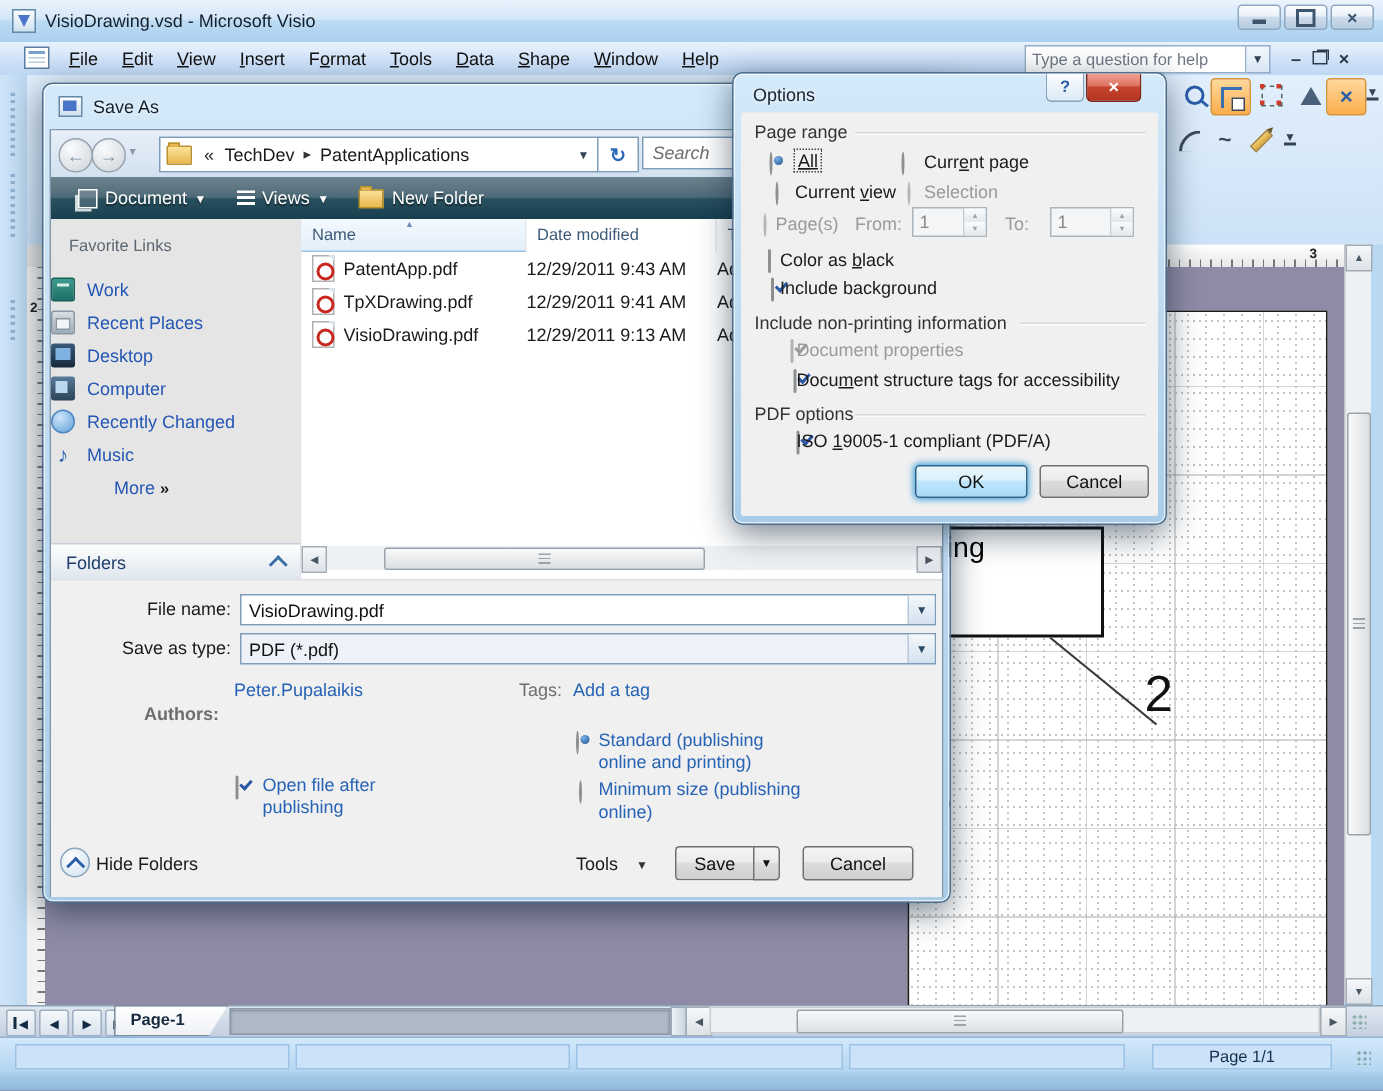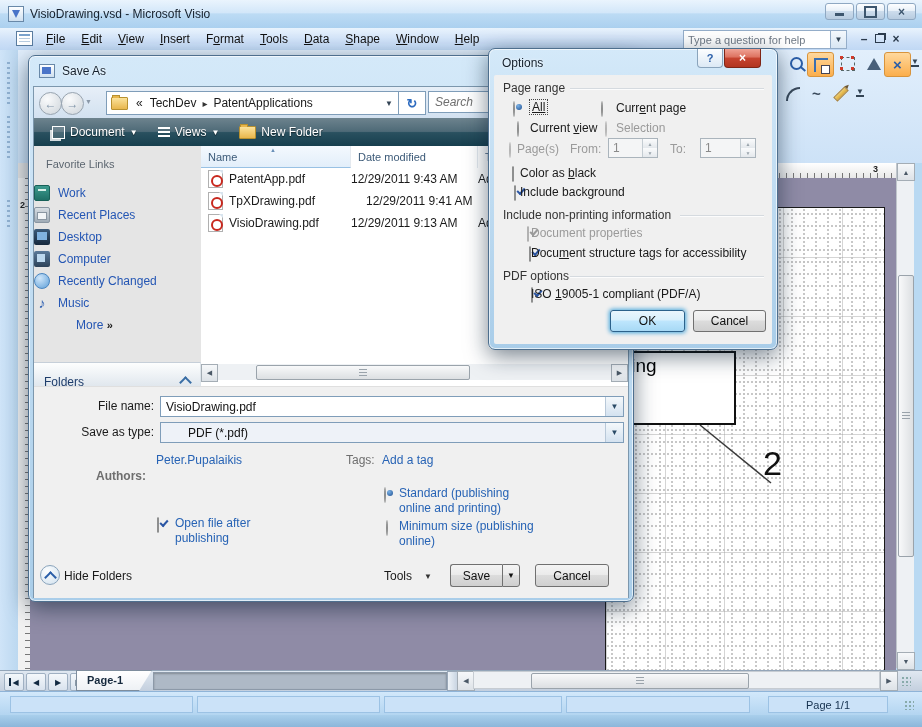--- a/index.html
+++ b/index.html
@@ -128,40 +128,40 @@
   .icon-recent{background:linear-gradient(#d8dee4,#9fabb6);border:1px solid #8a96a2;border-radius:2px;box-sizing:border-box;}
   .icon-recent::after{content:"";position:absolute;left:2px;top:4px;width:8px;height:6px;background:#f2f5f8;border:1px solid #8a96a2;}
   .icon-desktop{background:linear-gradient(#3a5a7a,#16283c);border-radius:2px;}
   .icon-desktop::after{content:"";position:absolute;left:3px;top:3px;right:3px;bottom:5px;background:#7fb2e0;}
   .icon-computer{background:linear-gradient(#5a7a9a,#2c4258);border-radius:2px;}
   .icon-computer::after{content:"";position:absolute;left:3px;top:3px;right:5px;bottom:5px;background:#bcd8ee;}
   .icon-changed{border-radius:50%;background:radial-gradient(circle at 35% 30%,#cfe6fa,#5e9fd8);border:1px solid #4a86c0;box-sizing:border-box;}
   .icon-music::before{content:"♪";color:#2a5db0;font-size:14px;font-weight:bold;}
   .morelink{color:#2456b4;}
   .morearrow{color:#1a1a1a;font-weight:bold;font-size:11px;}
-  .foldersbar{left:0;top:216px;width:167px;height:24px;background:linear-gradient(#fdfefe,#dfe6ed);border-top:1px solid #c6cfd9;border-right:1px solid #dde4ea;display:flex;justify-content:space-between;padding:12px 10px;box-sizing:border-box;}
+  .foldersbar{left:0;top:216px;width:167px;height:24px;background:linear-gradient(#fdfefe,#dfe6ed);border-top:1px solid #c6cfd9;border-right:1px solid #dde4ea;display:flex;align-items:center;justify-content:space-between;padding:0 10px;box-sizing:border-box;}
   .folderstext{color:#1f3d6b;}
   .chevup{width:7px;height:7px;border-left:2px solid #3a6ea5;border-top:2px solid #3a6ea5;transform:rotate(45deg);margin-top:3px;}
   .filelist{left:167px;top:0;width:427px;height:282px;background:#fff;}
   .colhdr{position:absolute;top:0;height:22px;font-size:11px;color:#3c5a78;display:flex;align-items:center;padding-left:7px;box-sizing:border-box;border-right:1px solid #e4e9ef;}
   .colname{background:linear-gradient(#f4f9fe,#e2eefa);border-bottom:1px solid #98c1e4;}
   .sorttri{position:absolute;left:69px;top:1px;font-size:6px;color:#6a90b8;}
   .frow{position:absolute;left:0;width:427px;height:22px;display:flex;align-items:center;}
   .fcell{overflow:hidden;white-space:nowrap;}
   .pdficon{width:13px;height:16px;background:#fff;border:1px solid #b0b0b0;position:relative;flex:0 0 13px;}
   .pdficon::before{content:"";position:absolute;left:2px;top:4px;width:8px;height:8px;border:2.5px solid #c8281e;border-radius:50%;}
   .pdficon::after{content:"";position:absolute;right:-1px;top:-1px;border-left:4px solid rgba(0,0,0,0);border-top:4px solid #d8e4ee;}
   .lscroll{left:167px;top:218px;width:427px;height:16px;background:#eef1f4;display:flex;}
   .bottombar{left:0;top:299px;width:594px;height:211px;background:#f0f0f0;border-top:1px solid #dfdfdf;}
   .rlabel{position:absolute;text-align:right;color:#1a1a1a;}
   .combo{position:absolute;border:1px solid #7f9db9;background:#fff;box-sizing:border-box;height:21px;}
   .combo input{width:calc(100% - 20px);height:100%;border:0;outline:0;background:transparent;font:12px "Liberation Sans",sans-serif;padding:0 5px;box-sizing:border-box;color:#111;}
   .combo .arrowchip{position:absolute;right:0;top:0;bottom:0;width:17px;background:linear-gradient(#f4f8fb,#d4e2f0);border-left:1px solid #b8c8d8;display:flex;align-items:center;justify-content:center;font-size:8px;color:#2a4a66;}
   .combo.gray{background:#eef2f8;}
-  .combo .cval{padding:3px 5px;color:#111;margin-left:22px;}
+  .combo .cval{padding:3px 5px;color:#111;}
   .graylbl{color:#6e6e6e;}
   .bluelink{color:#2763b5;}
   .vbtn{border:1px solid #707070;border-radius:3px;
     background:linear-gradient(#f4f4f4,#ebebeb 45%,#dcdcdc 50%,#cfcfcf);
     display:flex;align-items:center;justify-content:center;font-size:12px;color:#111;box-sizing:border-box;}
   .vbtn.focusglow{border-color:#2c628b;box-shadow:0 0 4px 1px #4aa8dc;
     background:linear-gradient(#eaf6fd,#d9f0fc 45%,#bee6fd 50%,#a7d9f5);}
   .cbx{width:13px;height:13px;background:linear-gradient(#fcfcfc,#eef0f2);border:1px solid #8e8f8f;border-radius:2px;position:relative;box-sizing:border-box;}
   .cbx.checked::after{content:"";position:absolute;left:2px;top:2px;width:6px;height:3px;border-left:2px solid #2b56a4;border-bottom:2px solid #2b56a4;transform:rotate(-48deg);}
   .cbx.disabled{background:#f2f2f2;border-color:#b2b2b2;}
@@ -469,21 +469,21 @@
   <div class="frow" style="top: 22px;">
     <span class="pdficon" style="margin-left:7px;"></span>
     <span class="fcell" style="width:117px;margin-left:6px;">PatentApp.pdf</span>
     <span class="fcell" style="width:122px;margin-left:5px;">12/29/2011 9:43 AM</span>
     <span class="fcell" style="width:28px;margin-left:5px;">Ad</span>
   </div>
 
   <div class="frow" style="top: 44px;">
     <span class="pdficon" style="margin-left:7px;"></span>
     <span class="fcell" style="width:117px;margin-left:6px;">TpXDrawing.pdf</span>
-    <span class="fcell" style="width:122px;margin-left:20px;">12/29/2011 9:41 AM</span>
+    <span class="fcell" style="width:122px;margin-left:5px;">12/29/2011 9:41 AM</span>
     <span class="fcell" style="width:28px;margin-left:5px;">Ad</span>
   </div>
 
   <div class="frow" style="top: 66px;">
     <span class="pdficon" style="margin-left:7px;"></span>
     <span class="fcell" style="width:117px;margin-left:6px;">VisioDrawing.pdf</span>
     <span class="fcell" style="width:122px;margin-left:5px;">12/29/2011 9:13 AM</span>
     <span class="fcell" style="width:28px;margin-left:5px;">Ad</span>
   </div>
 </div>

